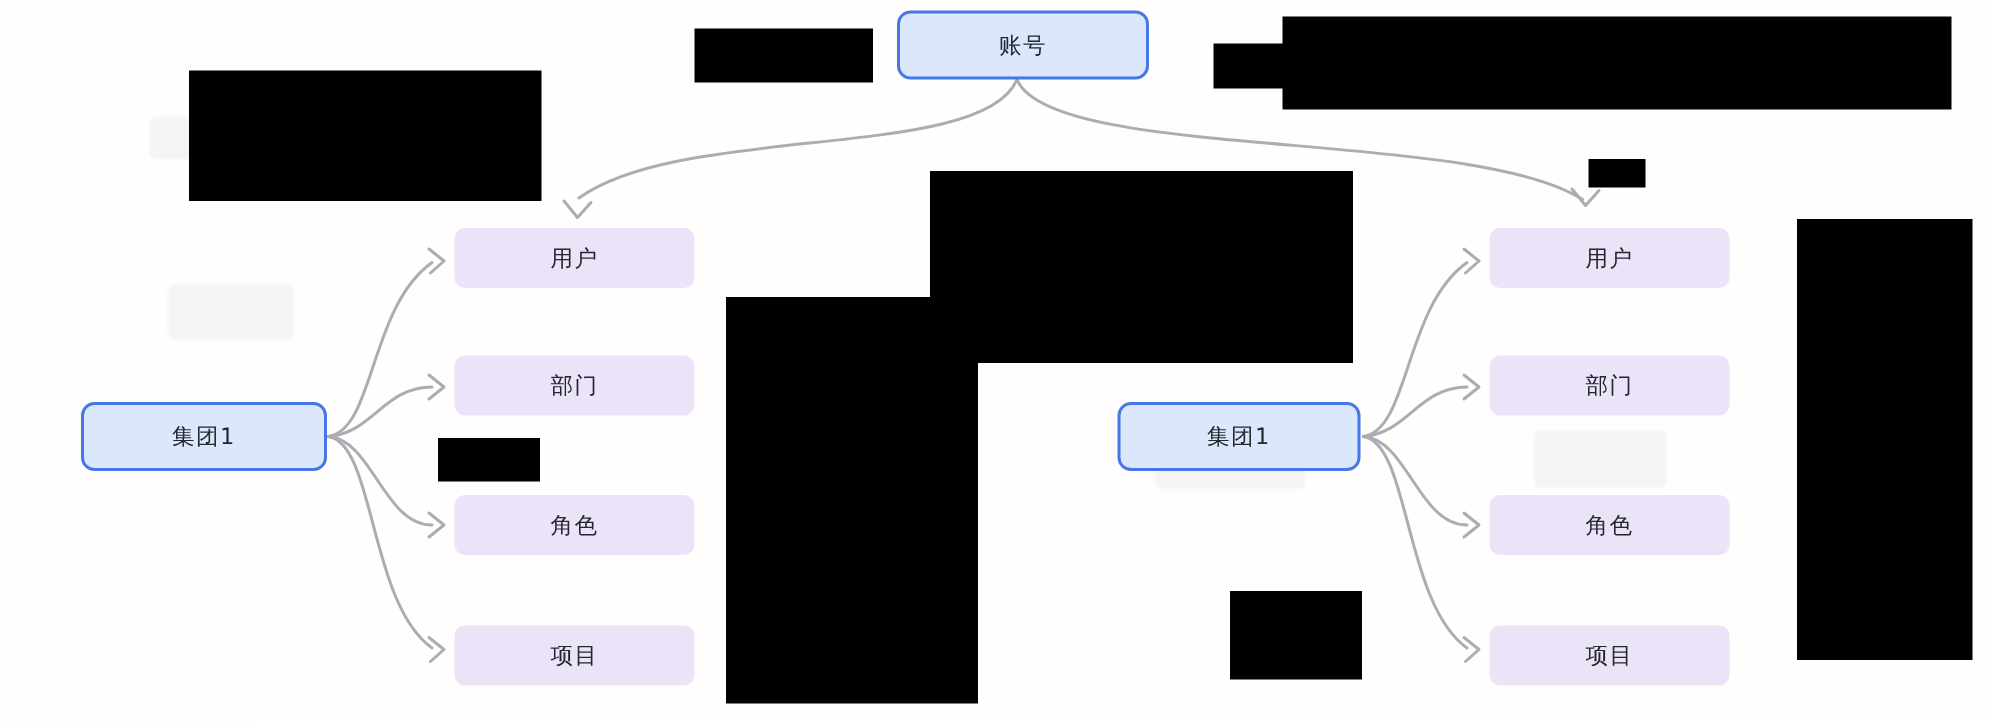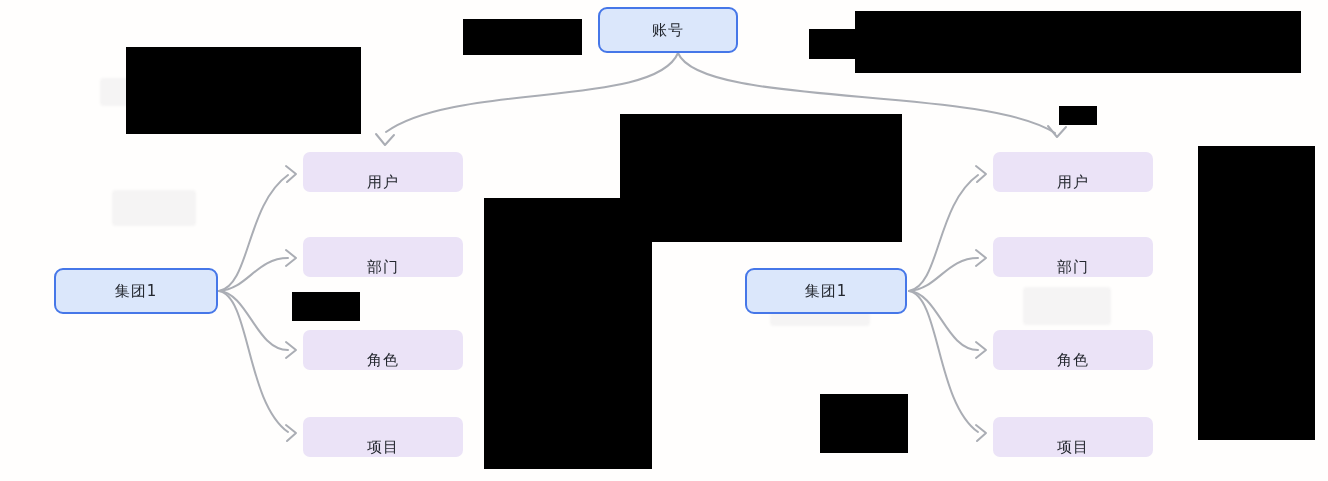--- a/index.html
+++ b/index.html
@@ -7,21 +7,21 @@
     --arrow:#aaadb4; --text:#23272e; --redaction:#000000; --bg:#fffefd;
   }
   html,body{margin:0;padding:0;}
   body{font-family:"DejaVu Sans","Liberation Sans",sans-serif;background:#fff;}
   .stage{position:relative;width:1328px;height:481px;background:var(--bg,#fff);overflow:hidden;}
   .arrows{position:absolute;left:0;top:0;width:1328px;height:481px;pointer-events:none;}
   .node{position:absolute;display:flex;align-items:center;justify-content:center;
         font-size:15px;color:var(--text,#23272e);letter-spacing:1px;box-sizing:border-box;}
   .node-blue{background:var(--blue-fill,#dbe7fb);border:2px solid var(--blue-border,#4677e8);
         border-radius:9px;font-weight:500;}
-  .node-purple{background:var(--purple-fill,#ebe3f7);border-radius:7px;font-weight:500;align-items:flex-end;}
+  .node-purple{background:var(--purple-fill,#ebe3f7);border-radius:7px;font-weight:500;}
   .redaction{position:absolute;background:var(--redaction,#000);}
   .smudge{position:absolute;background:rgba(60,60,70,0.05);border-radius:4px;filter:blur(1px);}
 </style>
 </head>
 <body>
 
 <div class="stage">
 
   <svg class="arrows" viewBox="0 0 1328 481" fill="none" stroke-width="2" stroke-linecap="round" stroke-linejoin="round">
 
@@ -48,21 +48,21 @@
     <polyline style="stroke:var(--arrow)" points="976,342 986,350 976,358"></polyline>
     <path style="stroke:var(--arrow)" d="M 909 291 C 940 296, 936 402, 978 432"></path>
     <polyline style="stroke:var(--arrow)" points="976,425 986,433 977,441"></polyline>
   </svg>
 
   <div class="smudge" style="left:100px;top:78px;width:86px;height:28px;"></div>
   <div class="smudge" style="left:112px;top:190px;width:84px;height:36px;"></div>
   <div class="smudge" style="left:770px;top:292px;width:100px;height:34px;"></div>
   <div class="smudge" style="left:1023px;top:287px;width:88px;height:38px;"></div>
 
-  <div class="node node-blue" style="left:598px;top:7px;width:140px;height:46px;">
+  <div class="node node-blue" style="left:598px;top:7px;width:168px;height:46px;">
       <span>账号</span>
     </div>
 
   <div class="node node-blue" style="left:54px;top:268px;width:164px;height:46px;">
       <span>集团1</span>
     </div>
 
   <div class="node node-purple" style="left:303px;top:152px;width:160px;height:40px;">
       <span>用户</span>
     </div>

